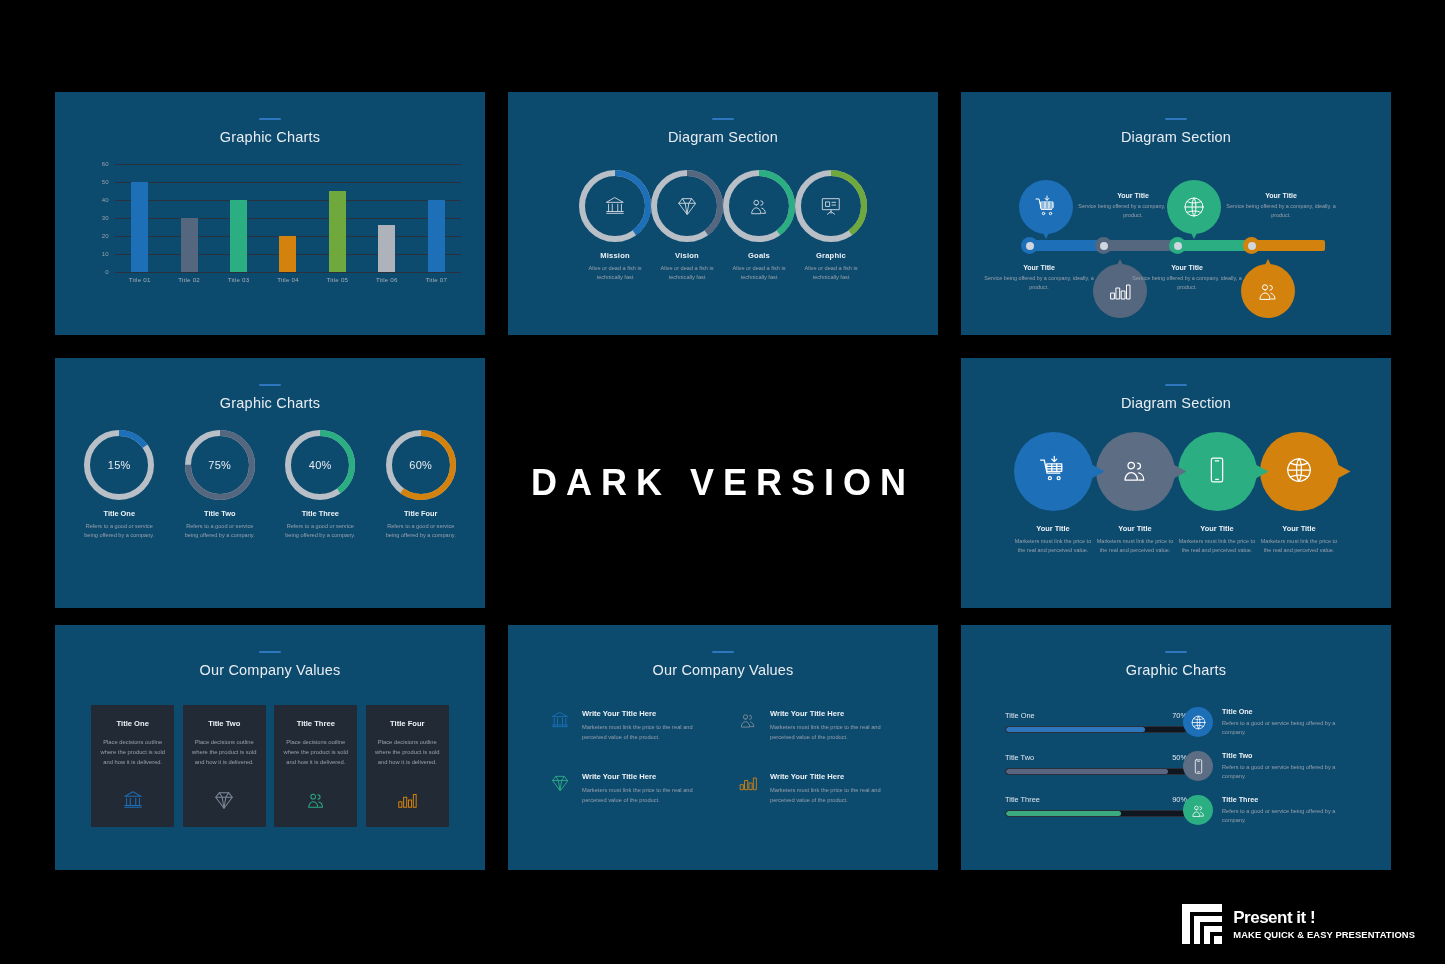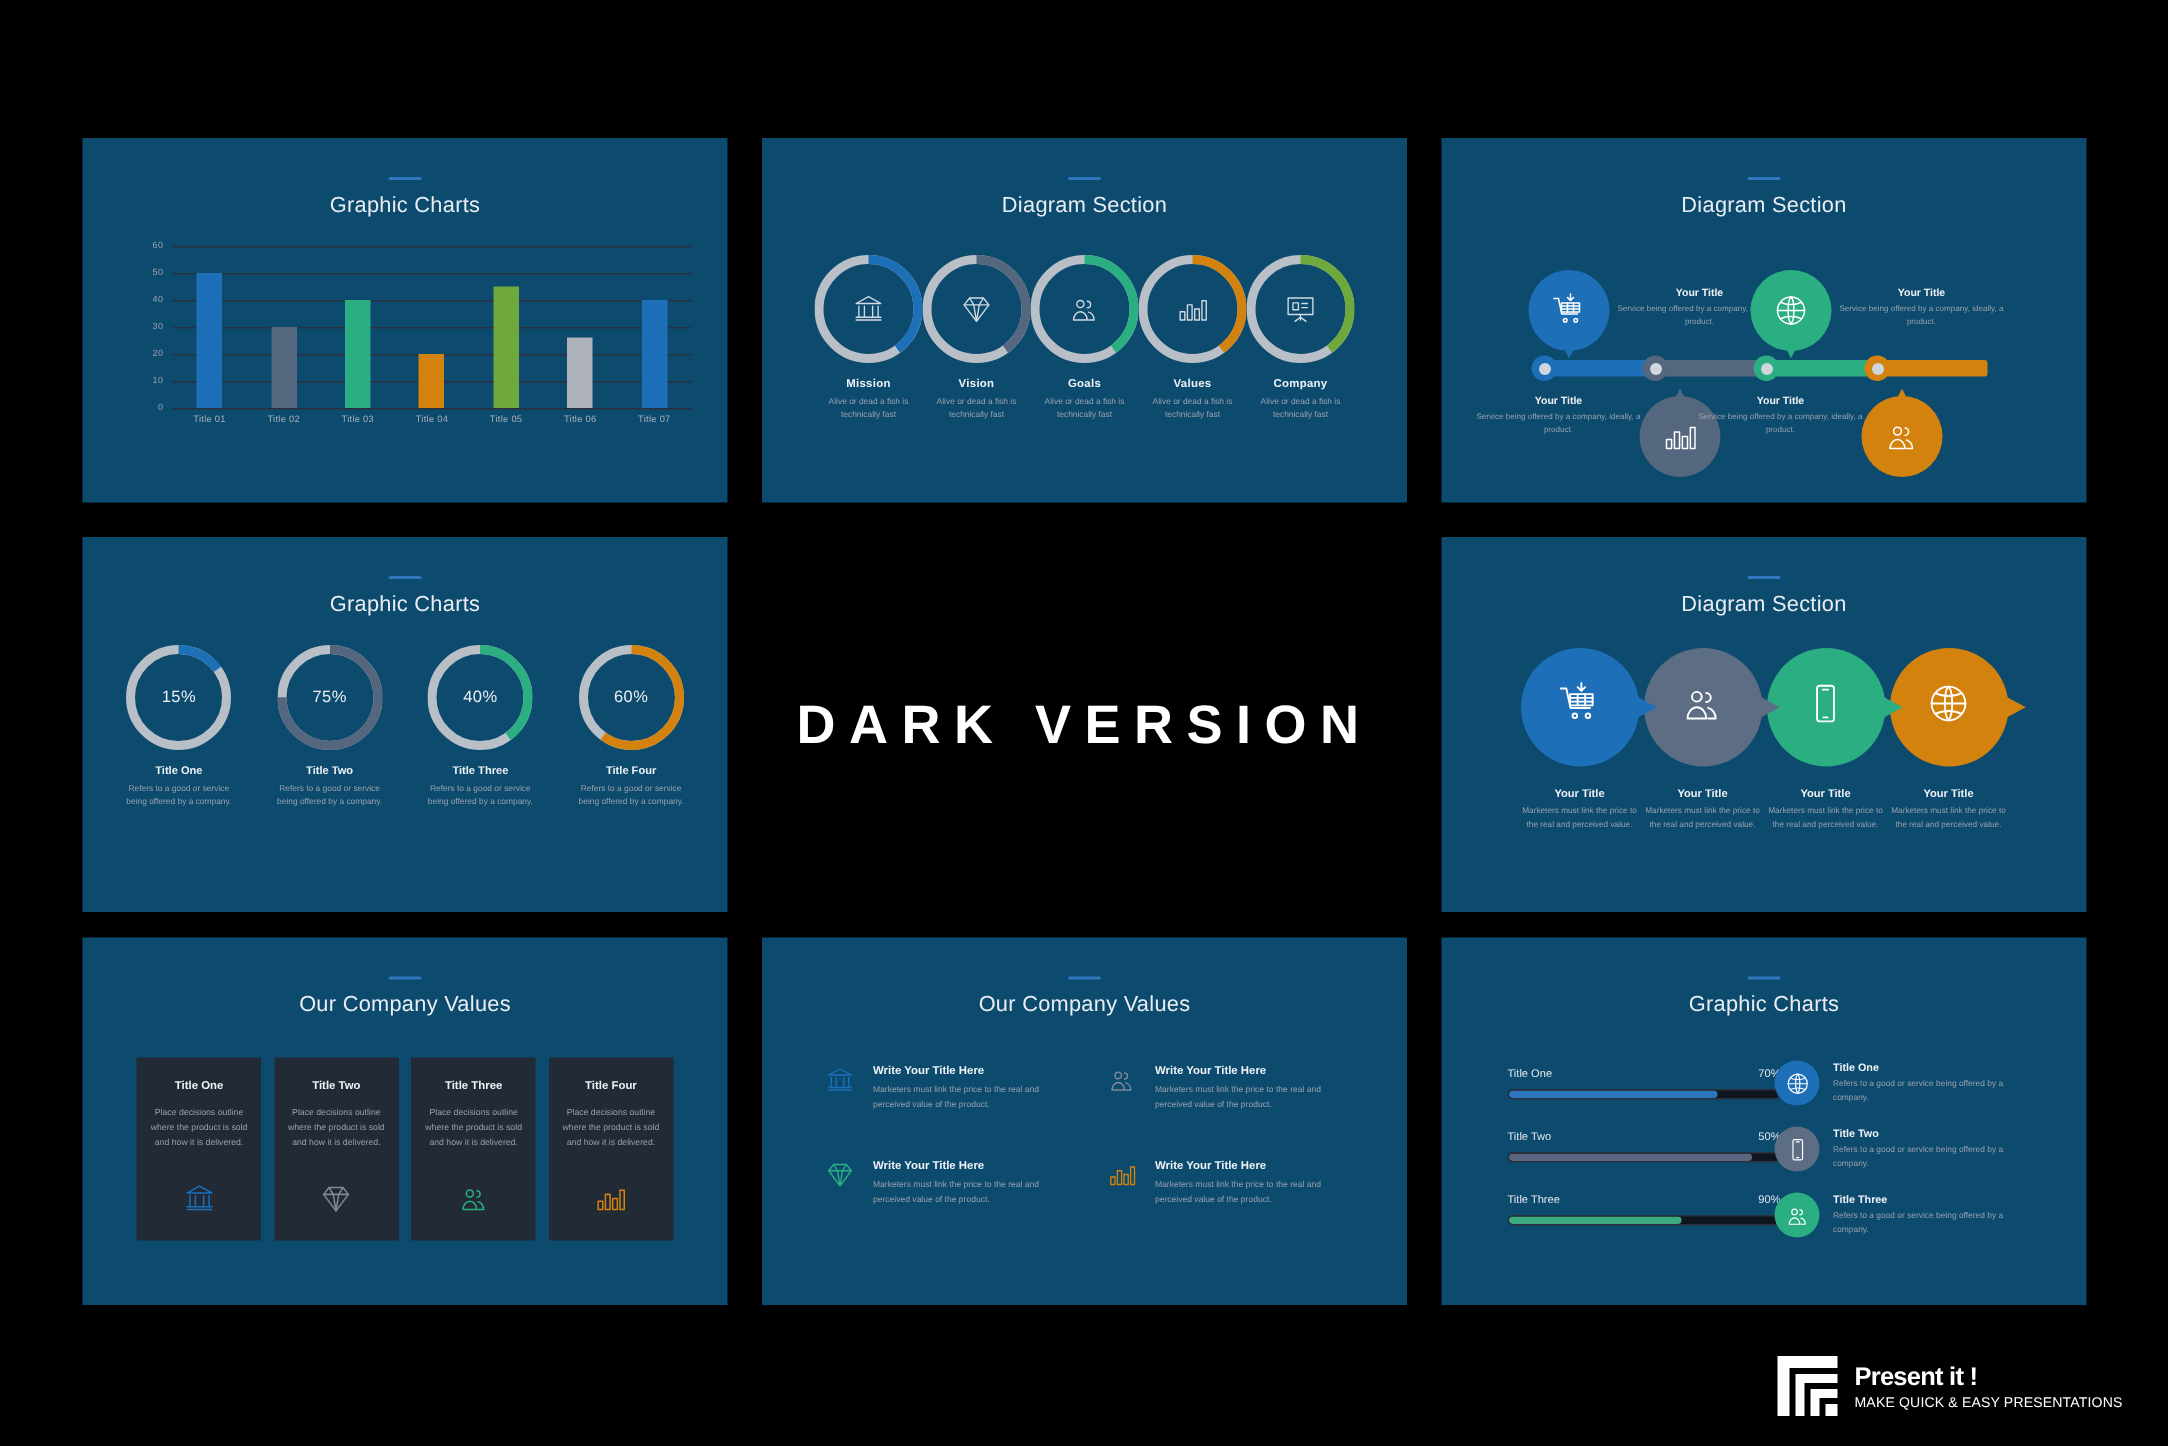--- a/index.html
+++ b/index.html
@@ -153,21 +153,21 @@
     display: flex; flex-direction: column; align-items: center; justify-content: center;
     background: #000;
   }
   .hero-l1 { font-size: 36px; font-weight: bold; color: #ffffff; letter-spacing: 9px; }
   .hero-l2 { font-size: 36px; font-weight: bold; color: #ffffff; letter-spacing: 9px; margin-top: 8px; }
 
   
   .logo { position: absolute; right: 30px; bottom: 18px; display: flex; align-items: center; gap: 9px; }
   .logo-mark { width: 44px; height: 44px; }
   .logo-name { font-size: 17px; font-weight: bold; color: #ffffff; letter-spacing: -.5px; line-height: 1; }
-  .logo-tag { font-size: 9.4px; font-weight: normal; color: #ffffff; letter-spacing: .1px; margin-top: 3px; }
+  .logo-tag { font-size: 9.4px; font-weight: bold; color: #ffffff; letter-spacing: .1px; margin-top: 3px; }
 </style>
 </head>
 <body>
 
 <div class="stage">
 
   <div class="slide" style="left:55px; top:92px; width:430px; height:243px;">
     <div class="slide-head" style="padding-top:26px;">
       <div class="accent-rule"></div>
       <div class="slide-title">Graphic Charts</div>
@@ -284,51 +284,33 @@
               </svg>
             </div>
        </div>
        <div class="ring-name">Goals</div>
        <div class="ring-desc">Alive or dead a fish is technically fast</div>
      </div>
         <div class="ring-item">
        <div class="ring-wrap">
          <svg viewBox="0 0 72 72" width="72" height="72">
     <circle cx="36" cy="36" r="33" fill="none" stroke="#b9bfc7" stroke-width="6"></circle>
-    <circle cx="36" cy="36" r="33" fill="none" stroke="#d4820e" stroke-width="6" stroke-dasharray="82.93804605477055 124.4070690821558" transform="rotate(-90 36 36)"></circle>
-  </svg>
-         <div class="ring-icon">
-              <svg viewBox="0 0 24 24" width="22" height="22" fill="none" stroke="#d4dae1" stroke-width="1" stroke-linecap="round" stroke-linejoin="round">
-                <rect x="3" y="14" width="3.4" height="6"></rect>
-                <rect x="8.3" y="9" width="3.4" height="11"></rect>
-                <rect x="13.6" y="12" width="3.4" height="8"></rect>
-                <rect x="18.9" y="6" width="3.1" height="14"></rect>
-              </svg>
-            </div>
-       </div>
-       <div class="ring-name">Values</div>
-       <div class="ring-desc">Alive or dead a fish is technically fast</div>
-     </div>
-        <div class="ring-item">
-       <div class="ring-wrap">
-         <svg viewBox="0 0 72 72" width="72" height="72">
-    <circle cx="36" cy="36" r="33" fill="none" stroke="#b9bfc7" stroke-width="6"></circle>
     <circle cx="36" cy="36" r="33" fill="none" stroke="#6fa83c" stroke-width="6" stroke-dasharray="82.93804605477055 124.4070690821558" transform="rotate(-90 36 36)"></circle>
   </svg>
          <div class="ring-icon">
               <svg viewBox="0 0 24 24" width="22" height="22" fill="none" stroke="#d4dae1" stroke-width="1" stroke-linecap="round" stroke-linejoin="round">
                 <rect x="3" y="4" width="18" height="12"></rect>
                 <path d="M12 16v4"></path>
                 <path d="M8 21l4-3 4 3"></path>
                 <rect x="6.5" y="7.5" width="4" height="5"></rect>
                 <path d="M13 8h4M13 11h4"></path>
               </svg>
             </div>
        </div>
-       <div class="ring-name">Company</div>
+       <div class="ring-name">Graphic</div>
        <div class="ring-desc">Alive or dead a fish is technically fast</div>
      </div>
       </div>
   </div>
 
   <div class="slide" style="left:961px; top:92px; width:430px; height:243px;">
     <div class="slide-head" style="padding-top:26px;">
       <div class="accent-rule"></div>
       <div class="slide-title">Diagram Section</div>
     </div>

